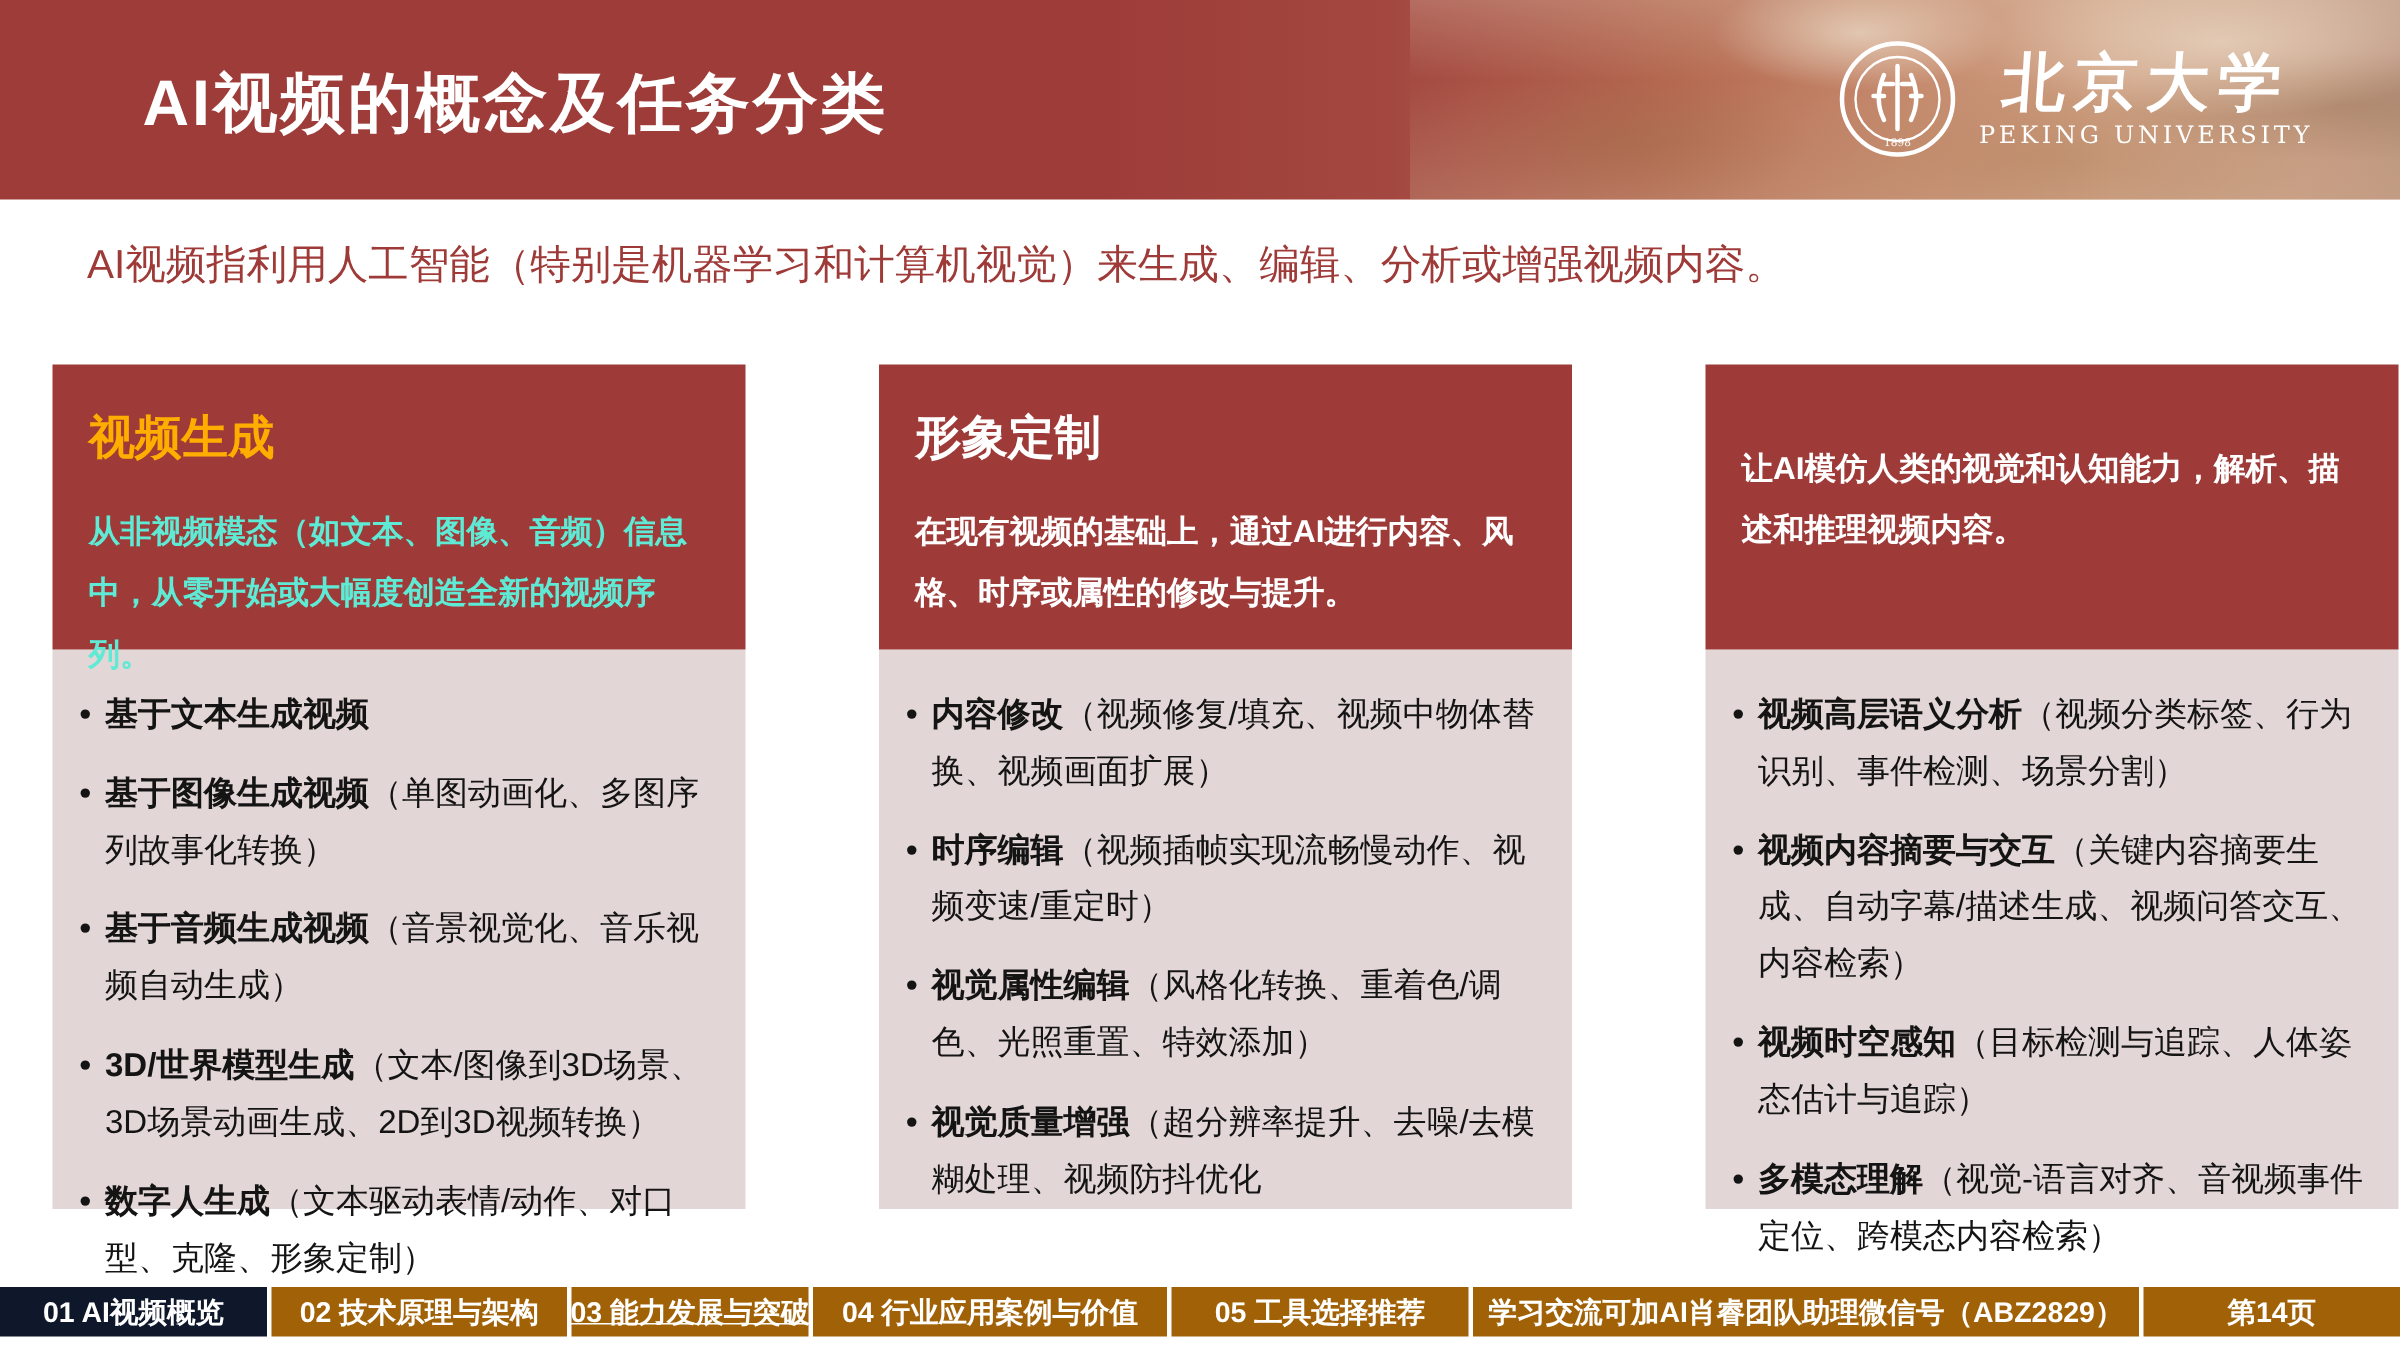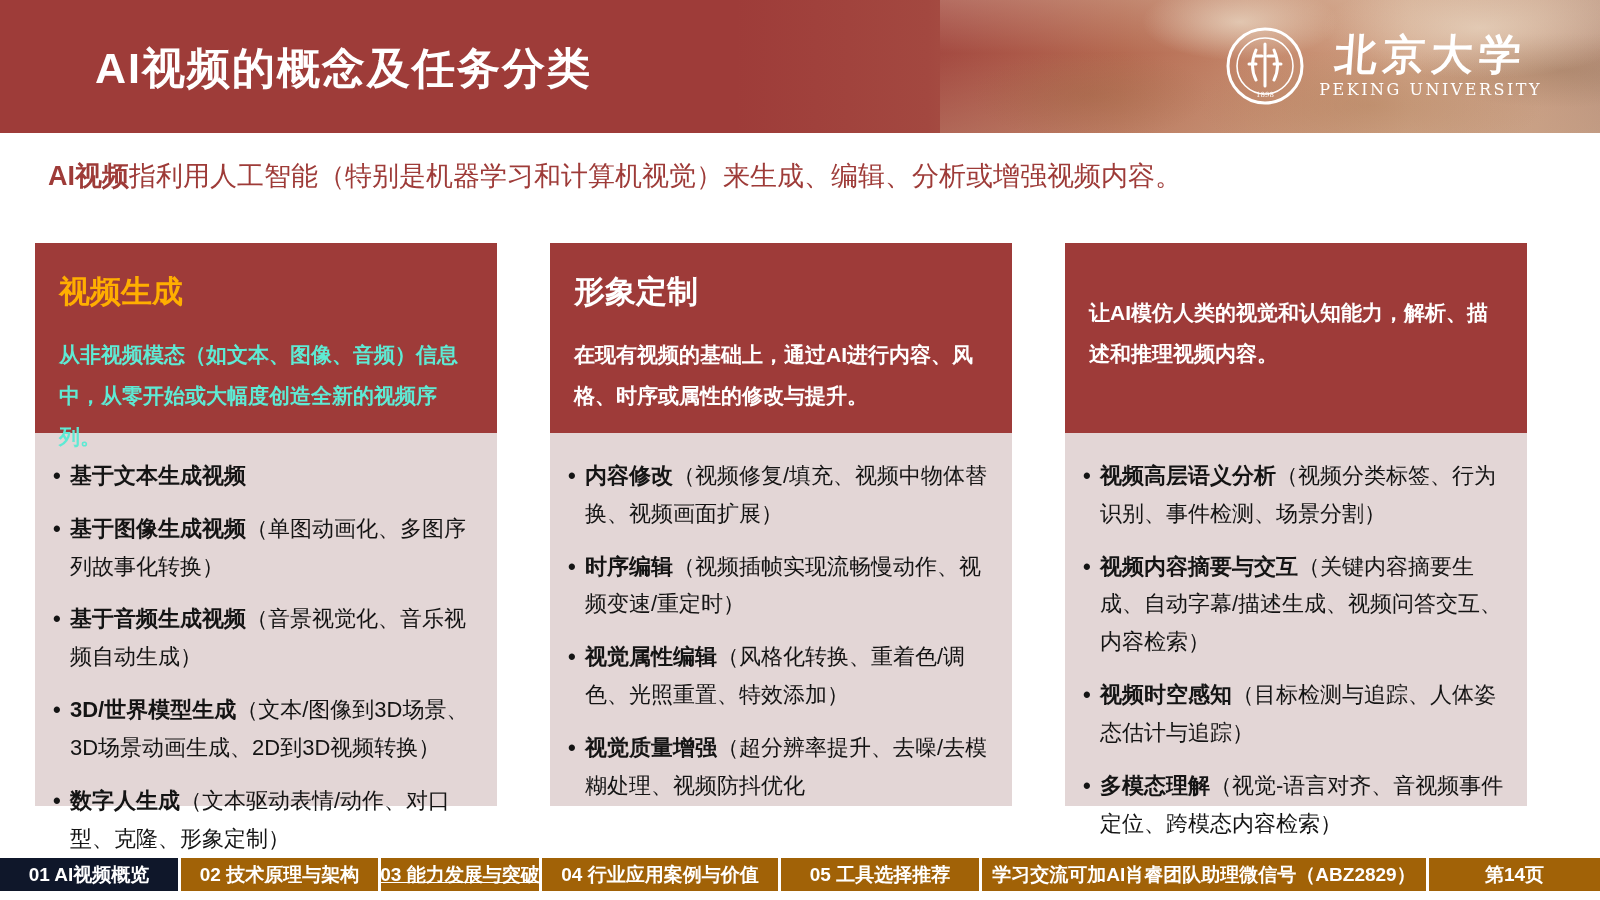--- a/index.html
+++ b/index.html
@@ -26,24 +26,24 @@
     font-size:43px; font-weight:bold; letter-spacing:2px;
   }
   .logo { position:absolute; right:58px; top:26px; display:flex; align-items:center; gap:14px; color:#ffffff; }
   .logo-seal { width:80px; height:80px; }
   .logo-text { display:flex; flex-direction:column; align-items:center; }
   .logo-cn { font-family:"DejaVu Serif", serif; font-weight:bold; font-size:42px; line-height:1.05; letter-spacing:6px; transform:skewX(-4deg); }
   .logo-en { font-family:"DejaVu Serif", serif; font-size:16px; letter-spacing:2.5px; margin-top:2px; }
 
   
   .intro { position:absolute; left:48px; top:158px; font-size:27px; color:#9E3B38; }
-  .intro .lead { font-weight:bold; }
+  .intro .lead { font-weight:normal;margin-left:10px; }
 
   
-  .cards { position:absolute; left:35px; top:243px; display:flex; gap:53px; }
+  .cards { position:absolute; left:35px; top:243px; display:flex; gap:89px; }
   .card { width:462px; }
   .card-head { position:relative; background:#9E3B39; height:190px; padding:28px 24px 0 24px; }
   .card-title { font-size:31px; font-weight:bold; color:#ffffff; }
   .card.gen .card-title { color:#FFAE00; }
   .card-desc { margin-top:22px; font-size:21px; font-weight:bold; color:#ffffff; line-height:1.95; }
   .card.gen .card-desc { color:#5eead4; }
 
   .badge { position:absolute; top:12px; right:16px; width:134px; height:68px; }
   .badge svg { position:absolute; inset:0; width:100%; height:100%; }
   .badge-label { position:absolute; inset:0; display:flex; align-items:center; justify-content:center;

